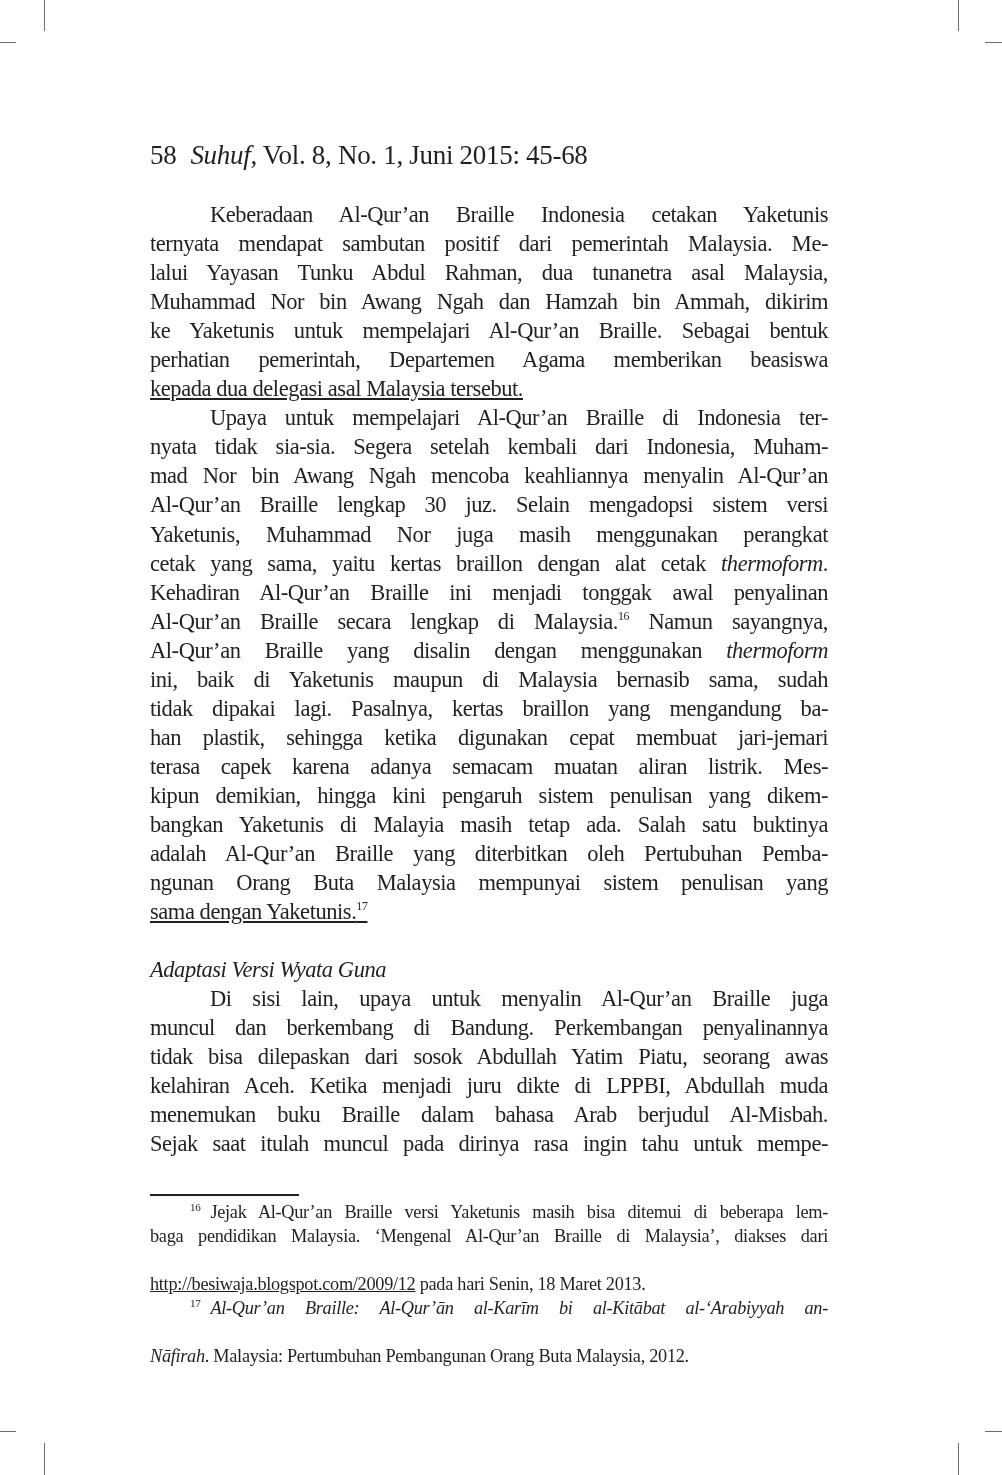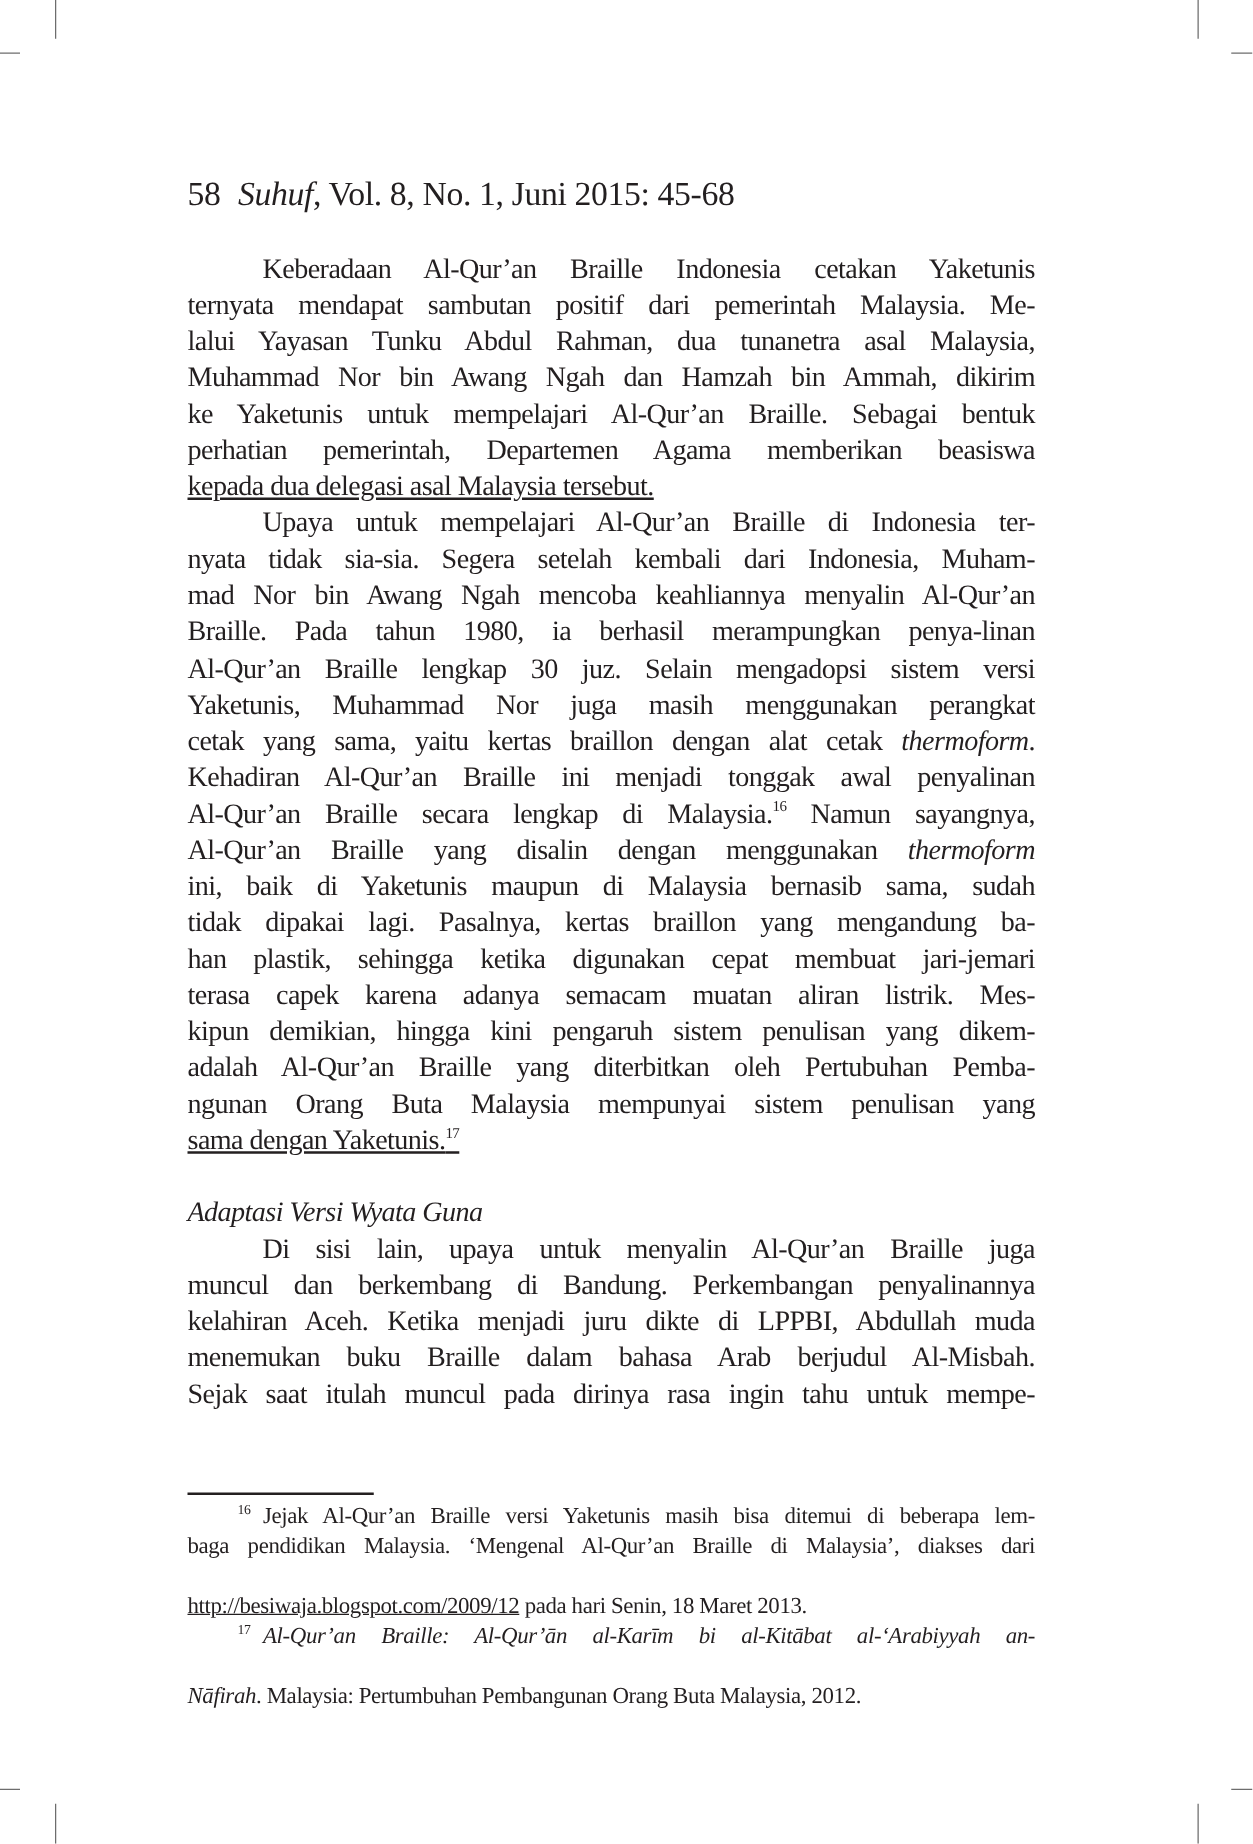--- a/index.html
+++ b/index.html
@@ -45,40 +45,41 @@
     <span class="line">lalui Yayasan Tunku Abdul Rahman, dua tunanetra asal Malaysia,</span>
     <span class="line">Muhammad Nor bin Awang Ngah dan Hamzah bin Ammah, dikirim</span>
     <span class="line">ke Yaketunis untuk mempelajari Al-Qur’an Braille. Sebagai bentuk</span>
     <span class="line">perhatian pemerintah, Departemen Agama memberikan beasiswa</span>
     <span class="line last">kepada dua delegasi asal Malaysia tersebut.</span>
   </div>
   <div>
     <span class="line first">Upaya untuk mempelajari Al-Qur’an Braille di Indonesia ter-</span>
     <span class="line">nyata tidak sia-sia. Segera setelah kembali dari Indonesia, Muham-</span>
     <span class="line">mad Nor bin Awang Ngah mencoba keahliannya menyalin Al-Qur’an</span>
-    <span class="line">Braille. Pada tahun 1980, ia berhasil merampungkan penya-linan</span>
     <span class="line">Al-Qur’an Braille lengkap 30 juz. Selain mengadopsi sistem versi</span>
     <span class="line">Yaketunis, Muhammad Nor juga masih menggunakan perangkat</span>
     <span class="line"><span>cetak yang sama, yaitu kertas braillon dengan alat cetak </span><i>thermoform</i><span>.</span></span>
     <span class="line">Kehadiran Al-Qur’an Braille ini menjadi tonggak awal penyalinan</span>
     <span class="line"><span>Al-Qur’an Braille secara lengkap di Malaysia.</span><sup>16</sup><span> Namun sayangnya,</span></span>
     <span class="line"><span>Al-Qur’an Braille yang disalin dengan menggunakan </span><i>thermoform</i></span>
     <span class="line">ini, baik di Yaketunis maupun di Malaysia bernasib sama, sudah</span>
     <span class="line">tidak dipakai lagi. Pasalnya, kertas braillon yang mengandung ba-</span>
     <span class="line">han plastik, sehingga ketika digunakan cepat membuat jari-jemari</span>
     <span class="line">terasa capek karena adanya semacam muatan aliran listrik. Mes-</span>
     <span class="line">kipun demikian, hingga kini pengaruh sistem penulisan yang dikem-</span>
+    <span class="line">bangkan Yaketunis di Malayia masih tetap ada.  Salah satu buktinya</span>
     <span class="line">adalah Al-Qur’an Braille yang diterbitkan oleh Pertubuhan Pemba-</span>
     <span class="line">ngunan Orang Buta Malaysia mempunyai sistem penulisan yang</span>
     <span class="line last"><span>sama dengan Yaketunis.</span><sup>17</sup></span>
   </div>
   <div>
     <span class="heading">Adaptasi Versi Wyata Guna</span>
     <span class="line first">Di sisi lain, upaya untuk menyalin Al-Qur’an Braille juga</span>
     <span class="line">muncul dan berkembang di Bandung. Perkembangan penyalinannya</span>
+    <span class="line">tidak bisa dilepaskan dari sosok Abdullah Yatim Piatu, seorang awas</span>
     <span class="line">kelahiran Aceh. Ketika menjadi juru dikte di LPPBI, Abdullah muda</span>
     <span class="line">menemukan buku Braille dalam bahasa Arab berjudul Al-Misbah.</span>
     <span class="line">Sejak saat itulah muncul pada dirinya rasa ingin tahu untuk mempe-</span>
   </div>
 </div>
 
 <div class="footnote-rule"></div>
 
 <div class="footnotes">
   <div>

